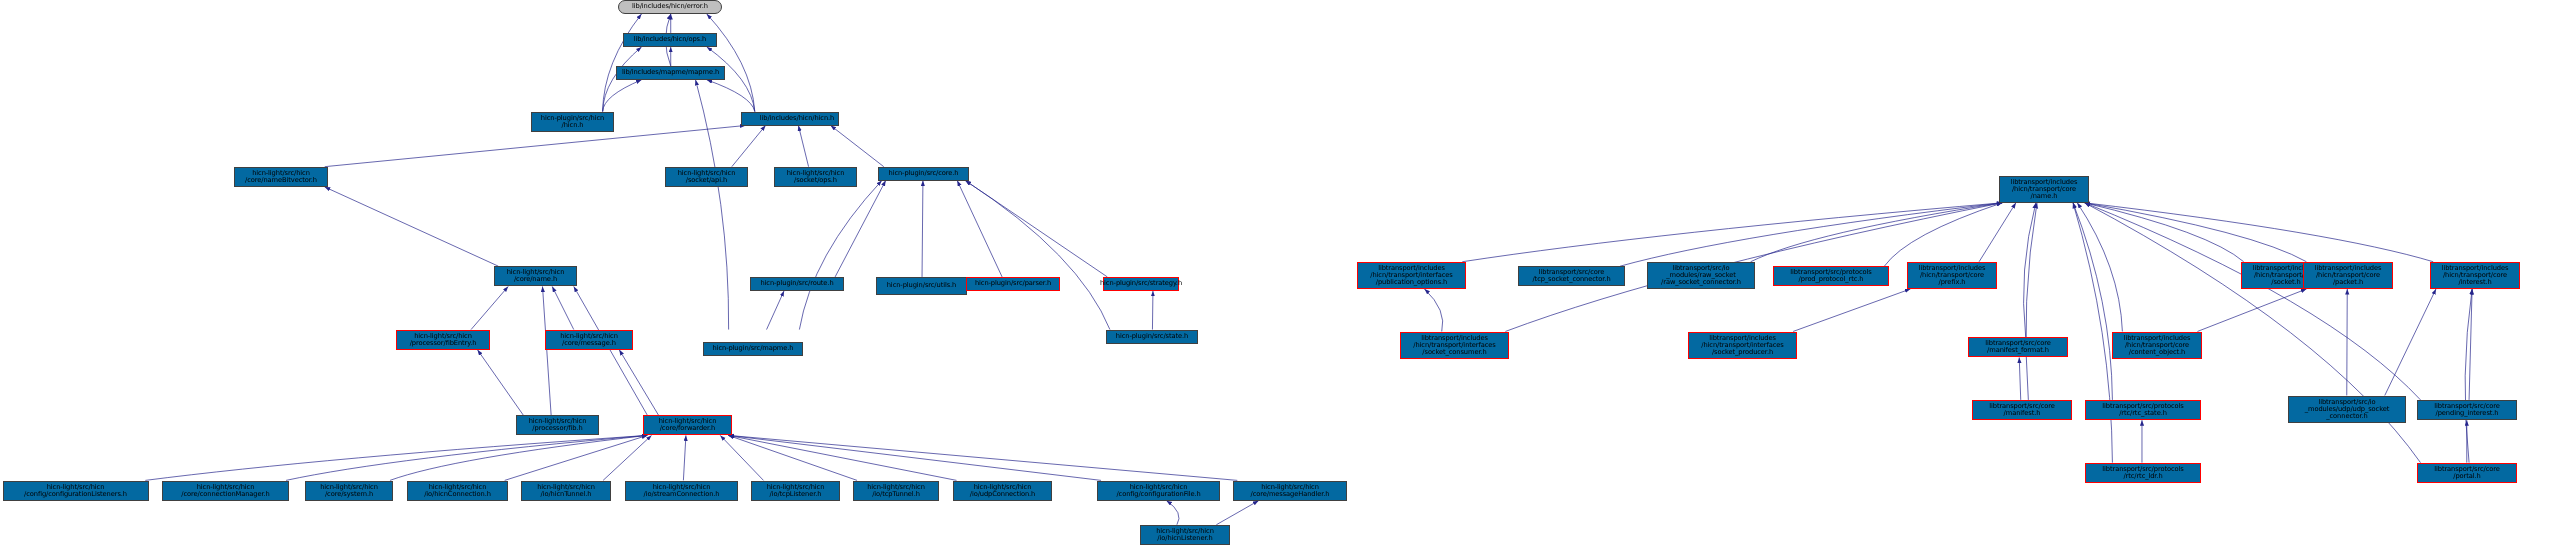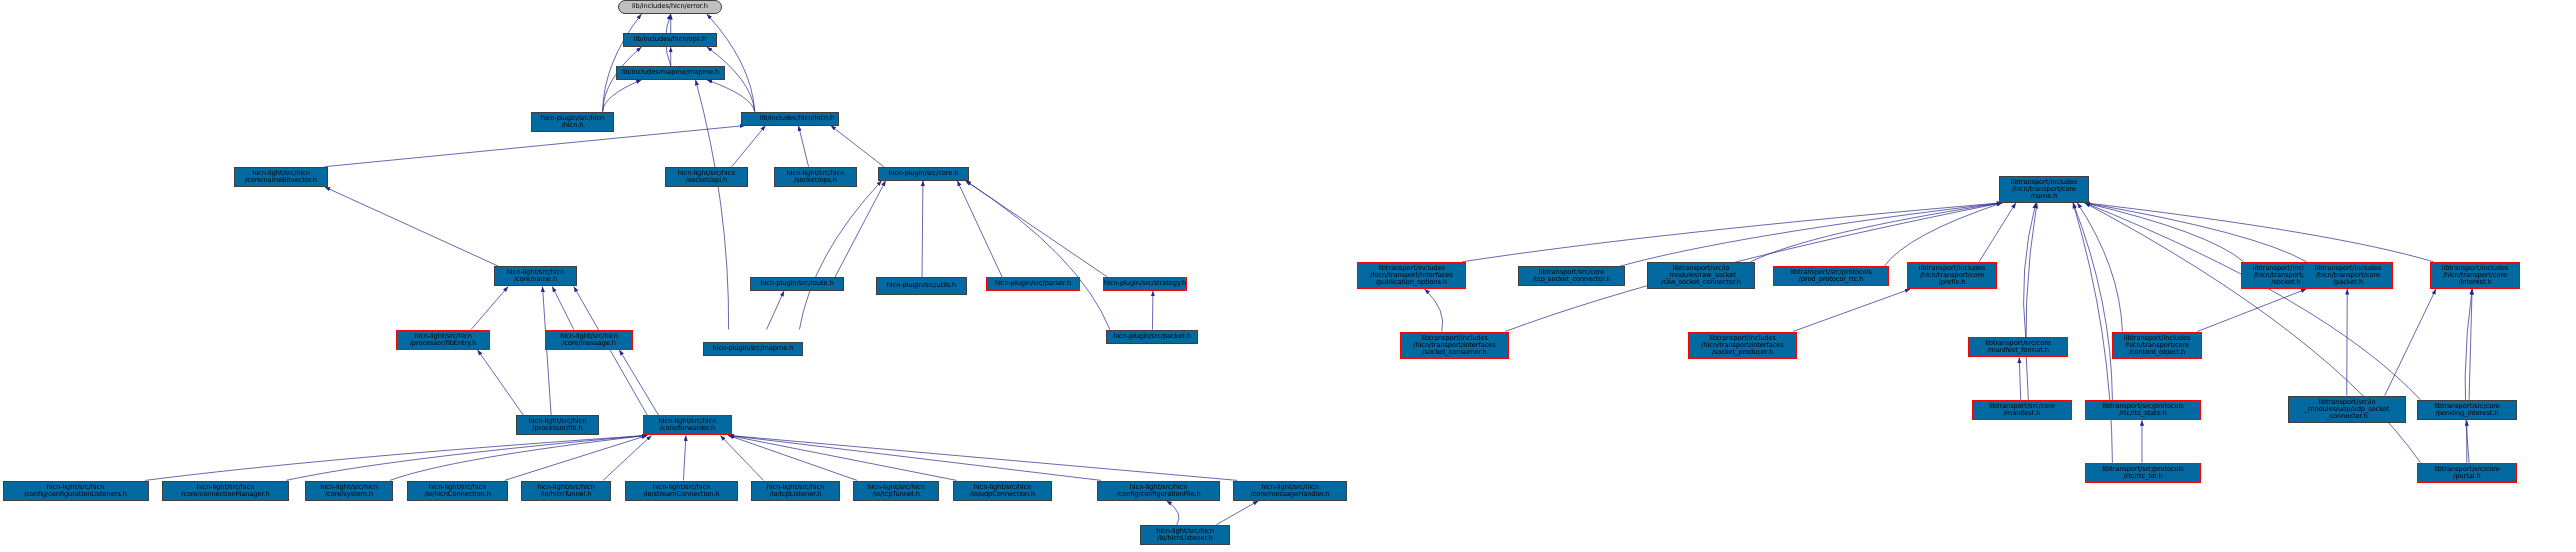--- a/index.html
+++ b/index.html
@@ -139,28 +139,28 @@
 /core/nameBitvector.h</div>
       <div class="node" style="left: 665px; top: 167px; width: 83px; height: 20px;">hicn-light/src/hicn
 /socket/api.h</div>
       <div class="node" style="left: 774px; top: 167px; width: 83px; height: 20px;">hicn-light/src/hicn
 /socket/ops.h</div>
       <div class="node" style="left: 878px; top: 167px; width: 91px; height: 14px;">hicn-plugin/src/core.h</div>
       <div class="node" style="left: 494px; top: 266px; width: 83px; height: 20px;">hicn-light/src/hicn
 /core/name.h</div>
       <div class="node" style="left: 750px; top: 277px; width: 94px; height: 14px;">hicn-plugin/src/route.h</div>
       <div class="node" style="left: 876px; top: 277px; width: 91px; height: 18px;">hicn-plugin/src/utils.h</div>
-      <div class="node red" style="left: 986px; top: 277px; width: 94px; height: 14px;">hicn-plugin/src/parser.h</div>
-      <div class="node red" style="left: 1103px; top: 277px; width: 84px; height: 14px;">hicn-plugin/src/strategy.h</div>
+      <div class="node red" style="left: 966px; top: 277px; width: 94px; height: 14px;">hicn-plugin/src/parser.h</div>
+      <div class="node red" style="left: 1103px; top: 277px; width: 76px; height: 14px;">hicn-plugin/src/strategy.h</div>
       <div class="node red" style="left: 396px; top: 330px; width: 94px; height: 20px;">hicn-light/src/hicn
 /processor/fibEntry.h</div>
       <div class="node red" style="left: 545px; top: 330px; width: 88px; height: 20px;">hicn-light/src/hicn
 /core/message.h</div>
       <div class="node" style="left: 703px; top: 330px; width: 100px; height: 14px; margin-top: 12px;">hicn-plugin/src/mapme.h</div>
-      <div class="node" style="left: 1106px; top: 330px; width: 92px; height: 14px;">hicn-plugin/src/packet.h</div>
+      <div class="node" style="left: 1106px; top: 330px; width: 92px; height: 14px;">hicn-plugin/src/state.h</div>
       <div class="node" style="left: 516px; top: 415px; width: 83px; height: 20px;">hicn-light/src/hicn
 /processor/fib.h</div>
       <div class="node red" style="left: 643px; top: 415px; width: 89px; height: 20px;">hicn-light/src/hicn
 /core/forwarder.h</div>
       <div class="node" style="left: 2.5px; top: 481px; width: 146px; height: 20px;">hicn-light/src/hicn
 /config/configurationListeners.h</div>
       <div class="node" style="left: 162px; top: 481px; width: 127px; height: 20px;">hicn-light/src/hicn
 /core/connectionManager.h</div>
       <div class="node" style="left: 305px; top: 481px; width: 88px; height: 20px;">hicn-light/src/hicn
 /core/system.h</div>

